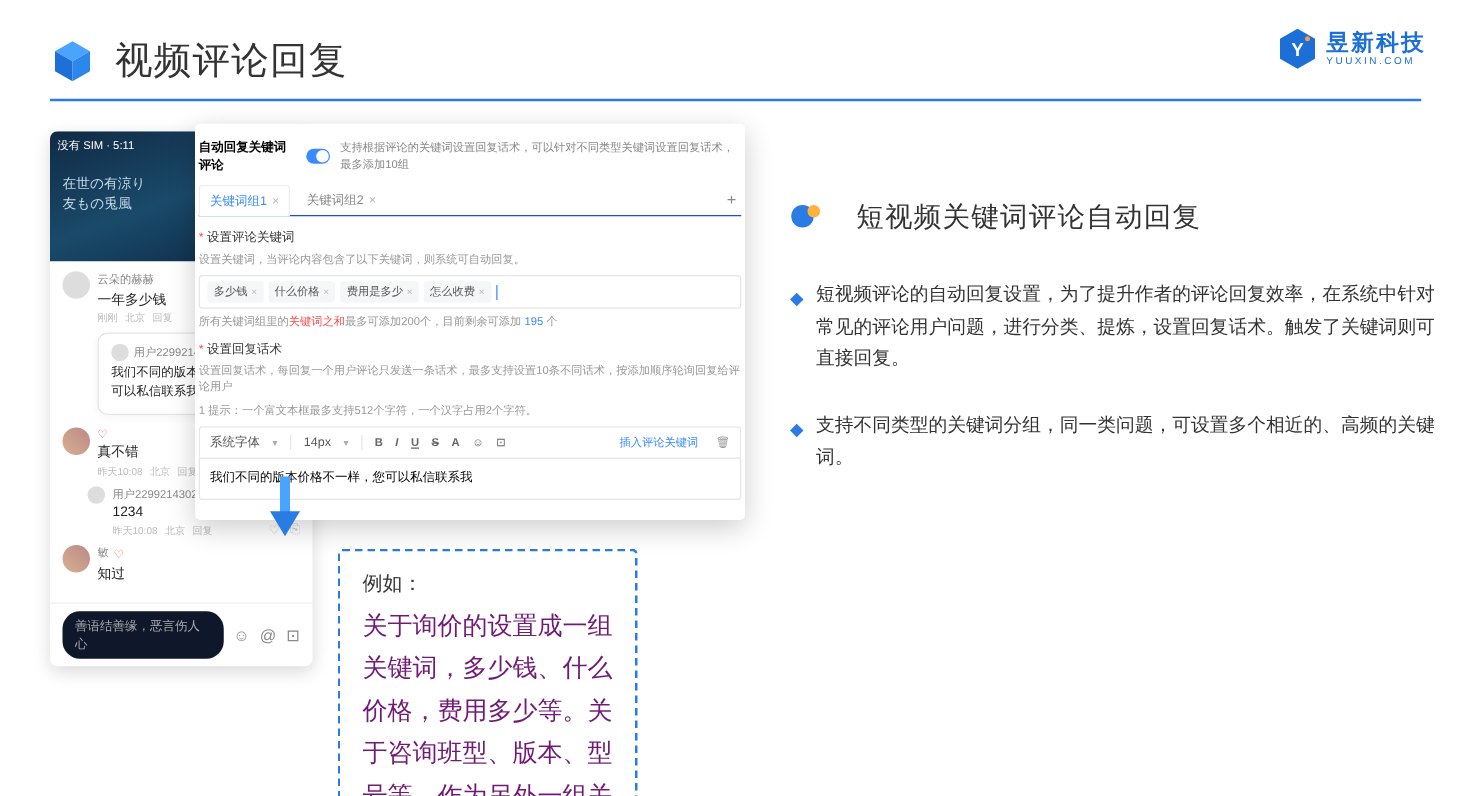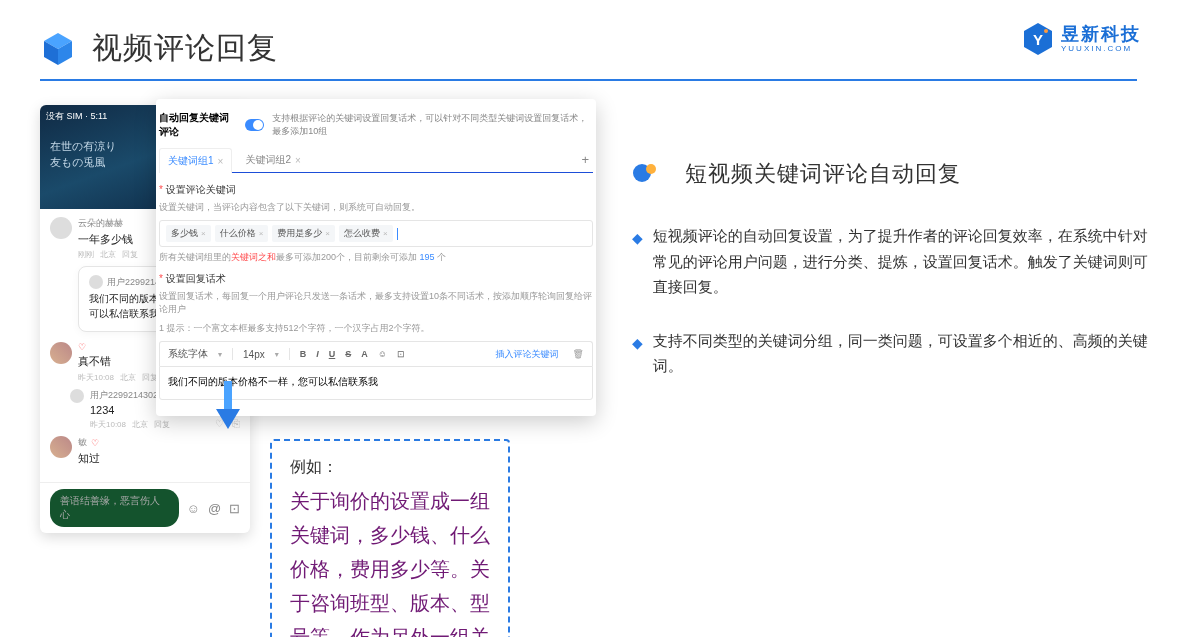--- a/index.html
+++ b/index.html
@@ -33,21 +33,21 @@
 .c-avatar.tiny { width: 14px; height: 14px; }
 .c-body { flex: 1; }
 .c-name { color: #888; font-size: 9px; margin-bottom: 2px; display: flex; align-items: center; gap: 4px; }
 .c-text { color: #222; font-size: 11px; margin-bottom: 2px; }
 .c-meta { color: #bbb; font-size: 8px; display: flex; gap: 6px; align-items: center; }
 .c-like { margin-left: auto; color: #ccc; font-size: 10px; display: flex; gap: 8px; }
 .badge-author { background: #ff4d4f; color: #fff; font-size: 7px; padding: 0 3px; border-radius: 2px; }
 .reply-bubble { margin: 4px 0 10px 28px; background: #fff; border: 1px solid #e5e5e5; border-radius: 8px; padding: 8px 10px; box-shadow: 0 2px 8px rgba(0,0,0,.04); }
 .reply-bubble .c-text { font-size: 10px; line-height: 1.5; }
 .input-bar { display: flex; align-items: center; gap: 8px; padding: 6px 10px; border-top: 1px solid #eee; }
-.input-pill { flex: 1; background: #14532d; border-radius: 14px; padding: 5px 10px; font-size: 10px; color: #aaa; }
+.input-pill { flex: 1; background: #0f172a; border-radius: 14px; padding: 5px 10px; font-size: 10px; color: #aaa; }
 .input-icons { display: flex; gap: 8px; color: #888; font-size: 13px; }
 
 .settings-panel { position: absolute; top: 0; left: 116px; width: 440px; background: #fff; border-radius: 4px; box-shadow: 0 6px 22px rgba(0,0,0,.2); z-index: 2; font-size: 10px; padding: 12px 3px 8px; }
 .sp-head { display: flex; align-items: center; gap: 8px; margin-bottom: 8px; }
 .sp-head-label { font-weight: 600; font-size: 10px; }
 .toggle { width: 22px; height: 12px; background: #3a8bff; border-radius: 6px; position: relative; }
 .toggle::after { content: ""; position: absolute; right: 1px; top: 1px; width: 10px; height: 10px; background: #fff; border-radius: 50%; }
 .sp-head-desc { color: #888; font-size: 9px; }
 .sp-tabs { display: flex; gap: 4px; border-bottom: 1px solid #1d4ed8; margin-bottom: 10px; align-items: center; }
 .sp-tab { padding: 5px 8px; font-size: 10px; color: #888; border: 1px solid transparent; border-bottom: none; display: flex; gap: 4px; align-items: center; }

